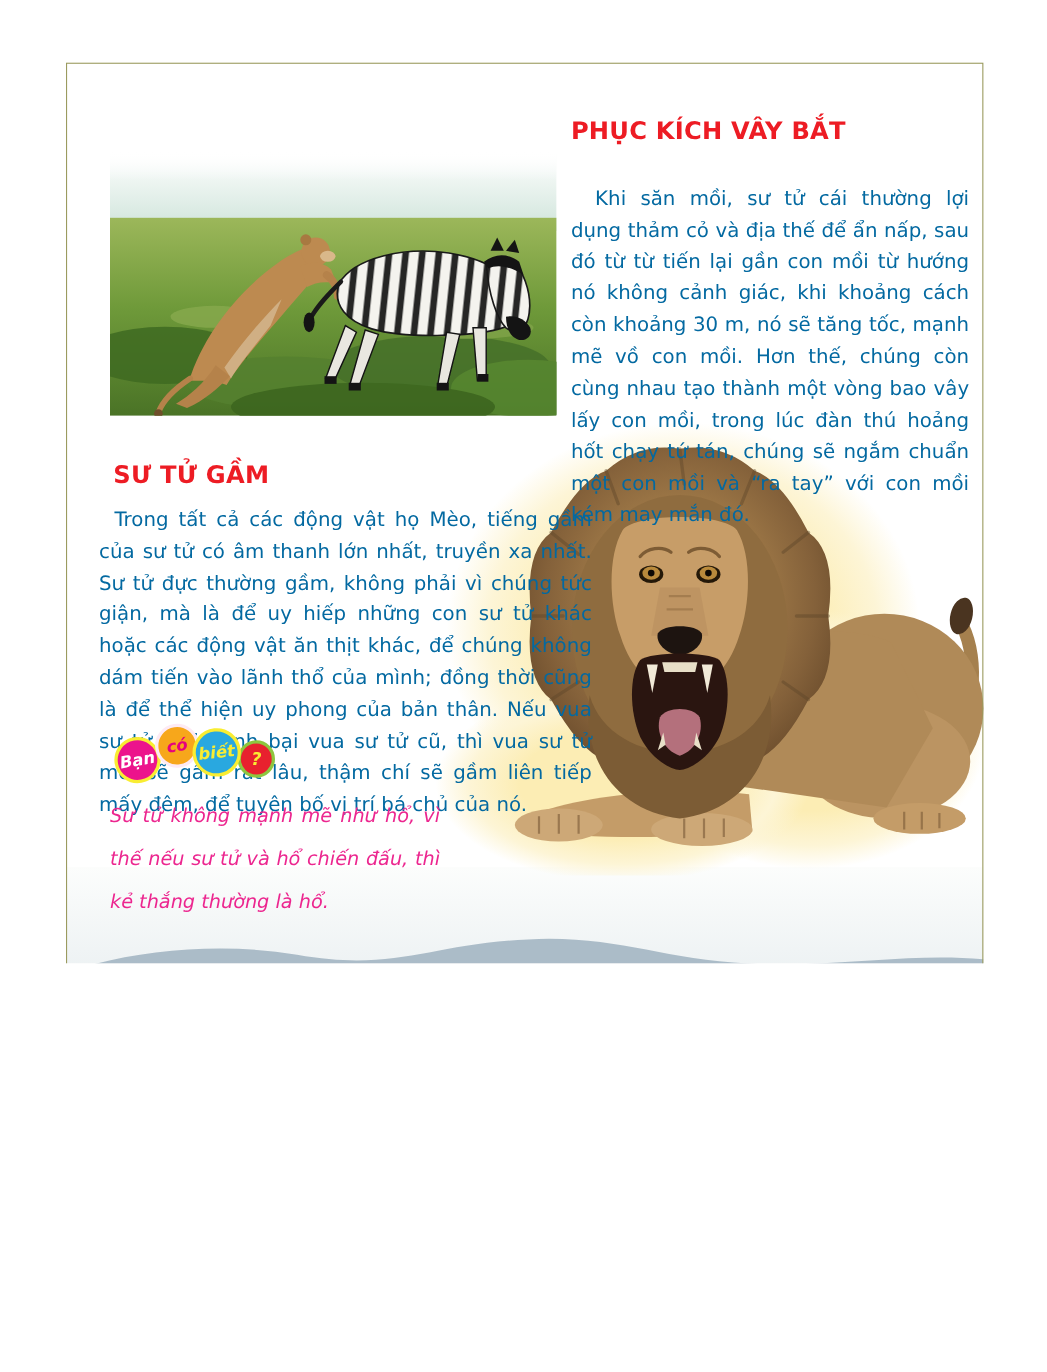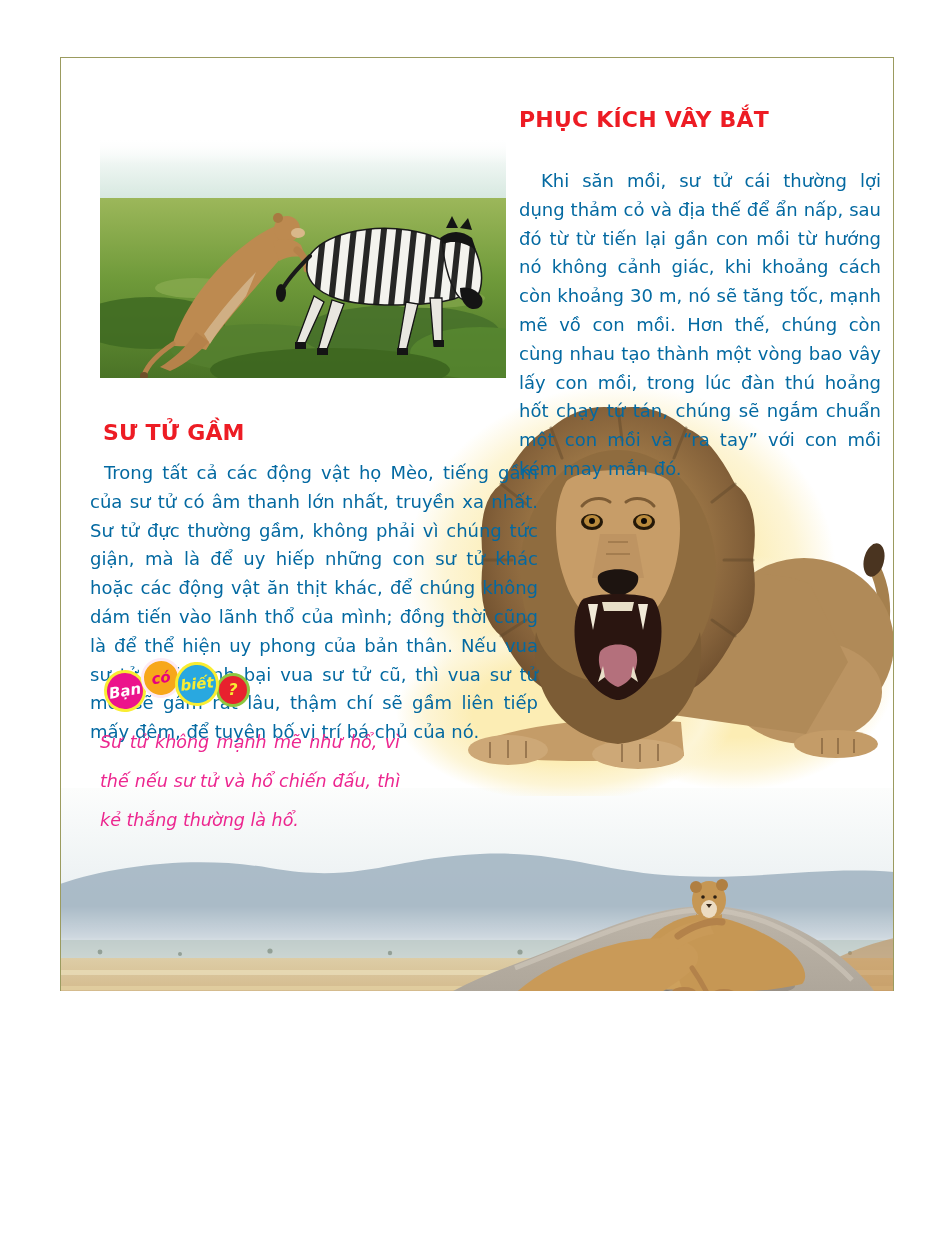--- a/index.html
+++ b/index.html
@@ -1,18 +1,18 @@
 <!DOCTYPE html>
 <html><head>
 <meta charset="utf-8">
 <style>
   * { margin:0; padding:0; box-sizing:border-box; }
   html,body { background:#ffffff; }
   .page {
-    position:relative; width:952px; height:991px; background:#fff;
+    position:relative; width:952px; height:876px; background:#fff;
     font-family:"DejaVu Sans", sans-serif; overflow:hidden;
   }
   .frame {
     position:absolute; left:60px; top:57px; width:834px; height:1134px;
     border:1.5px solid #9b9b5f; z-index:6; pointer-events:none;
   }
   .photo-hunt {
     position:absolute; left:100px; top:138px; width:406px; height:240px; z-index:2;
   }
   .heading {

